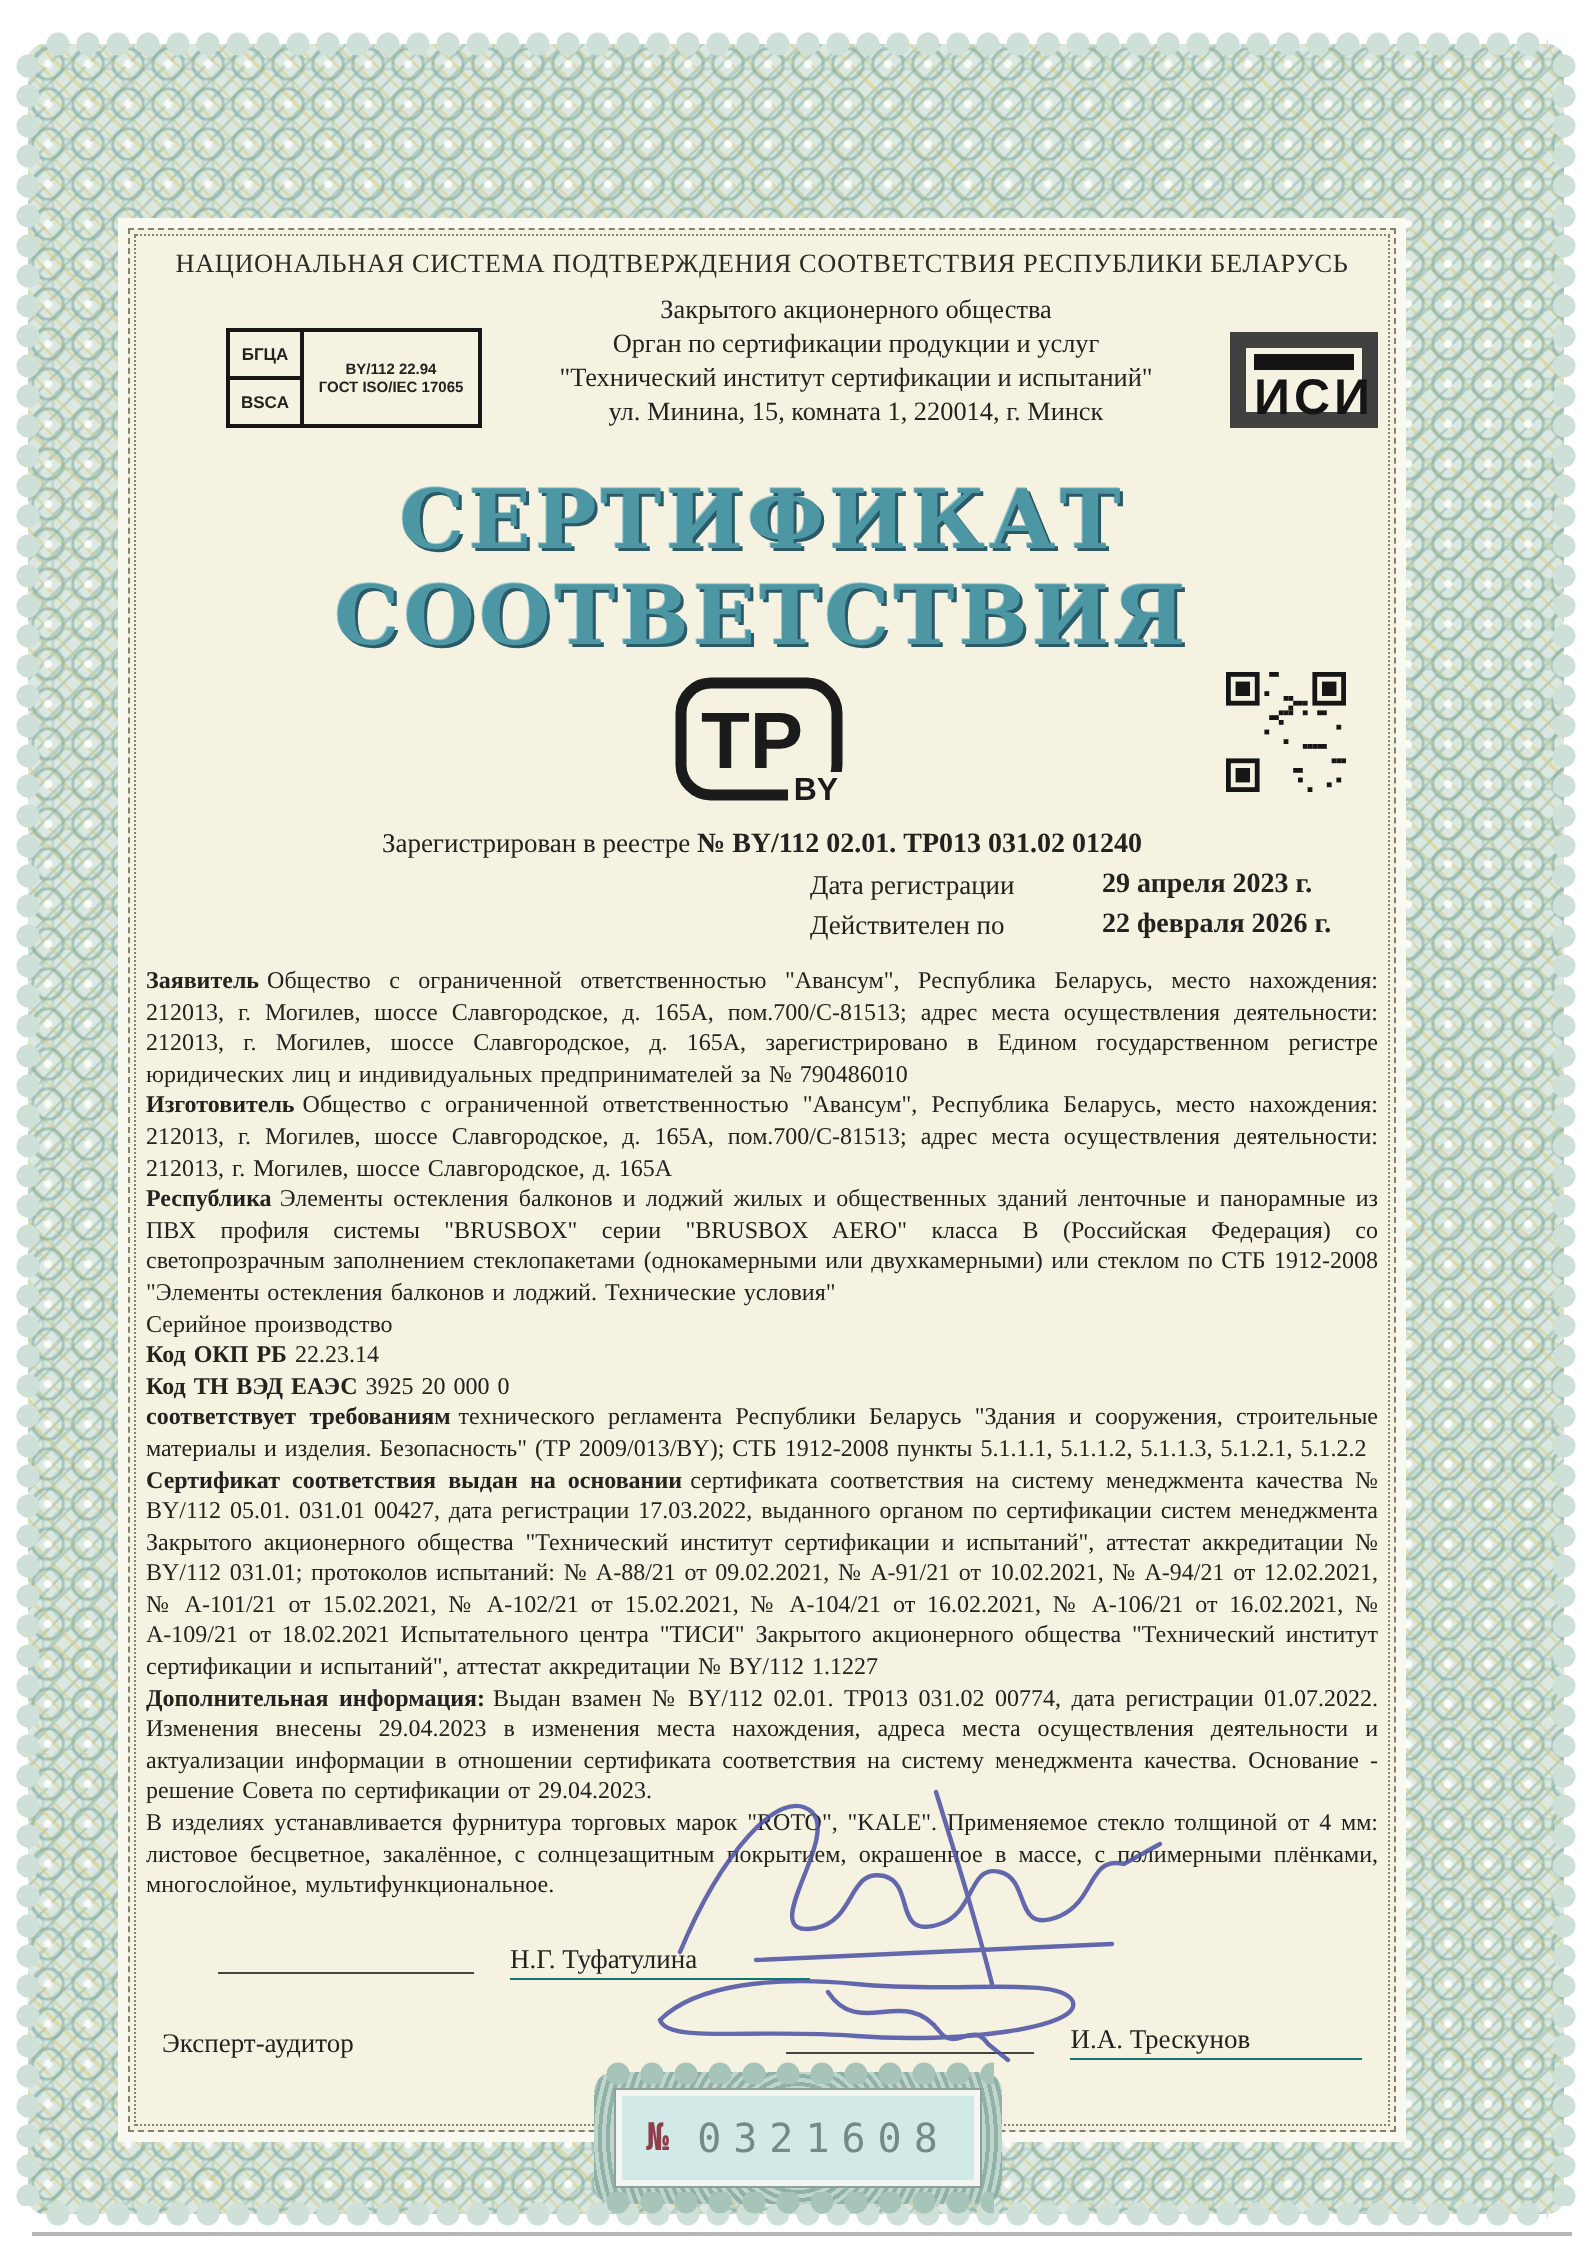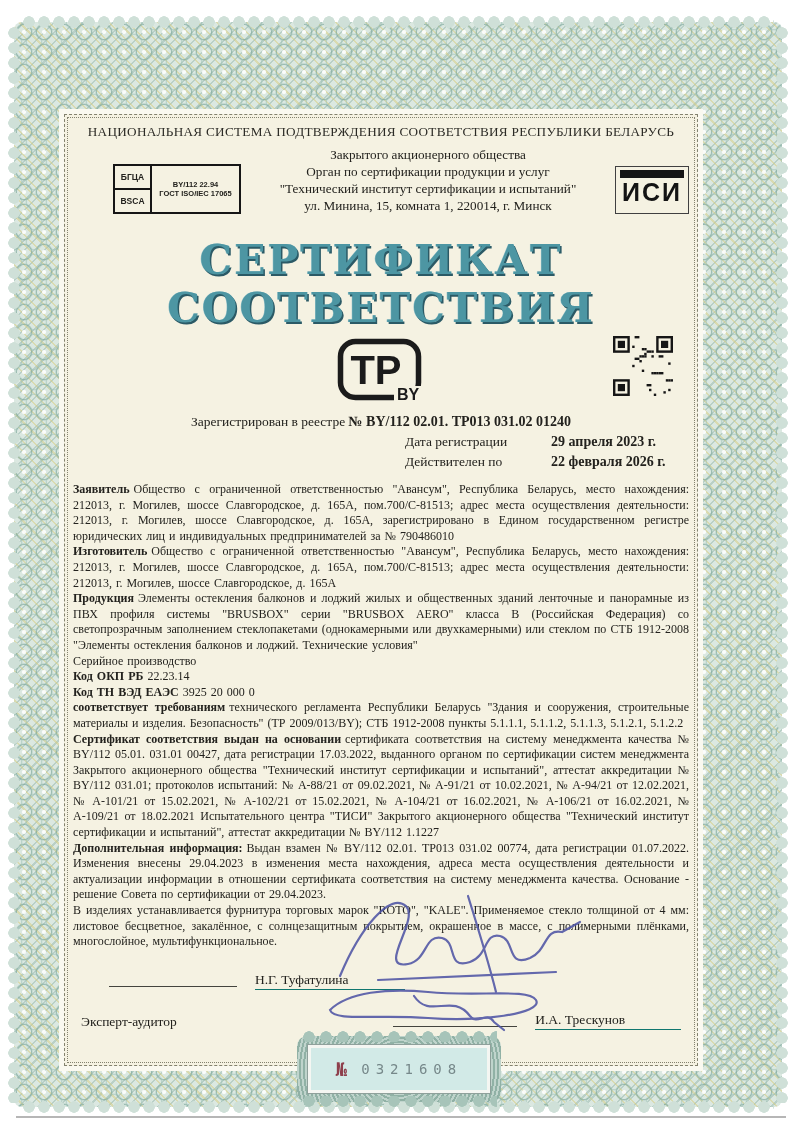--- a/index.html
+++ b/index.html
@@ -30,21 +30,21 @@
   .content{position:relative;height:100%;box-sizing:border-box;padding:8px 9px 0 9px;}
   
   .sysline{text-align:center;font-size:13.2px;letter-spacing:.3px;white-space:nowrap;margin-top:2px;color:#2c2b26;}
   .head-row{display:flex;align-items:flex-end;margin-top:8px;padding-left:40px;}
   .accr{display:grid;grid-template-columns:37px 1fr;width:124px;border:2px solid #161616;background:#f5f2e2;flex:0 0 auto;}
   .accr .c{border-right:2px solid #161616;font:bold 8.5px "Liberation Sans",sans-serif;text-align:center;padding:6px 1px;}
   .accr .c1{border-bottom:2px solid #161616;}
   .accr .r{grid-row:1 / span 2;grid-column:2;display:flex;flex-direction:column;justify-content:center;
            font:bold 7.5px "Liberation Sans",sans-serif;text-align:center;line-height:9px;}
   .org{flex:1;text-align:center;font-size:13.2px;line-height:17px;margin-top:-2px;}
-  .isi{flex:0 0 auto;width:74px;height:48px;border:1px solid #404040;background:#f5f2e2;box-sizing:border-box;padding:3px 4px;}
+  .isi{flex:0 0 auto;width:74px;height:48px;border:8px solid #404040;background:#f5f2e2;box-sizing:border-box;padding:3px 4px;}
   .isi-bar{height:8px;background:#141414;}
   .isi-tx{font:bold 25px/28px "Liberation Sans",sans-serif;letter-spacing:2px;text-align:center;color:#141414;}
   
   .title{margin-top:22px;text-align:center;font-family:"DejaVu Serif",serif;font-weight:bold;
          font-size:41px;letter-spacing:2px;word-spacing:18px;color:#4d96a3;
          text-shadow:1.5px 1.5px 0 #2b5a66,-0.5px -0.5px 0 #9cc6cd;}
   
   .mark-row{position:relative;height:72px;margin-top:6px;}
   .trmark{position:absolute;left:50%;transform:translateX(-50%);top:0;}
   .qr{position:absolute;right:16px;top:-2px;width:60px;height:60px;}
@@ -72,21 +72,21 @@
     background-color:#a7c4b9;
     background-image:repeating-radial-gradient(circle at 50% 50%, rgba(255,255,255,.28) 0 2px, rgba(86,128,115,.28) 2px 4px);}
   .plaque::before{content:"";position:absolute;left:4px;right:4px;top:-6px;height:12px;
     background:radial-gradient(circle at 8px 7px,#a7c4b9 5.5px,rgba(0,0,0,0) 6px);background-size:17px 12px;}
   .plaque::after{content:"";position:absolute;left:4px;right:4px;bottom:-6px;height:12px;
     background:radial-gradient(circle at 8px 5px,#a7c4b9 5.5px,rgba(0,0,0,0) 6px);background-size:17px 12px;}
   .serialbox{position:absolute;inset:9px 11px;background:#d2eae7;border:3px solid #f4f6f2;
     outline:1px solid #8fa09b;display:flex;align-items:center;justify-content:center;
     font-family:"DejaVu Sans Mono",monospace;}
   .serial-prefix{color:#8e3f4c;font-size:19px;font-weight:bold;margin-right:14px;}
-  .serial-num{color:#76888a;font-size:14px;letter-spacing:6px;}
+  .serial-num{color:#76888a;font-size:20px;letter-spacing:6px;}
 </style>
 </head>
 <body>
 
 <div class="page">
 
   <div class="guilloche"></div>
   <div class="sc sc-top"></div>
   <div class="sc sc-bottom"></div>
   <div class="sc sc-left"></div>
@@ -190,21 +190,21 @@
         <span class="val">29 апреля 2023 г.</span>
       </div>
       <div class="daterow">
         <span class="lbl">Действителен по</span>
         <span class="val">22 февраля 2026 г.</span>
       </div>
 
       <div class="bodytext">
         <p><b>Заявитель</b><span>Общество с ограниченной ответственностью "Авансум", Республика Беларусь, место нахождения: 212013, г. Могилев, шоссе Славгородское, д. 165А, пом.700/С-81513; адрес места осуществления деятельности: 212013, г. Могилев, шоссе Славгородское, д. 165А, зарегистрировано в Едином государственном регистре юридических лиц и индивидуальных предпринимателей за № 790486010</span></p>
         <p><b>Изготовитель</b><span>Общество с ограниченной ответственностью "Авансум", Республика Беларусь, место нахождения: 212013, г. Могилев, шоссе Славгородское, д. 165А, пом.700/С-81513; адрес места осуществления деятельности: 212013, г. Могилев, шоссе Славгородское, д. 165А</span></p>
-        <p><b>Продукция</b><span>Элементы остекления балконов и лоджий жилых и общественных зданий ленточные и панорамные из ПВХ профиля системы "BRUSBOX" серии "BRUSBOX AERO" класса В (Российская Федерация) со светопрозрачным заполнением стеклопакетами (однокамерными или двухкамерными) или стеклом по СТБ 1912-2008 "Элементы остекления балконов и лоджий. Технические условия"</span></p>
+        <p><b>Республика</b><span>Элементы остекления балконов и лоджий жилых и общественных зданий ленточные и панорамные из ПВХ профиля системы "BRUSBOX" серии "BRUSBOX AERO" класса В (Российская Федерация) со светопрозрачным заполнением стеклопакетами (однокамерными или двухкамерными) или стеклом по СТБ 1912-2008 "Элементы остекления балконов и лоджий. Технические условия"</span></p>
         <p><b></b><span>Серийное производство</span></p>
         <p><b>Код ОКП РБ</b><span>22.23.14</span></p>
         <p><b>Код ТН ВЭД ЕАЭС</b><span>3925 20 000 0</span></p>
         <p><b>соответствует требованиям</b><span>технического регламента Республики Беларусь "Здания и сооружения, строительные материалы и изделия. Безопасность" (ТР 2009/013/BY); СТБ 1912-2008 пункты 5.1.1.1, 5.1.1.2, 5.1.1.3, 5.1.2.1, 5.1.2.2</span></p>
         <p><b>Сертификат соответствия выдан на основании</b><span>сертификата соответствия на систему менеджмента качества № BY/112 05.01. 031.01 00427, дата регистрации 17.03.2022, выданного органом по сертификации систем менеджмента Закрытого акционерного общества "Технический институт сертификации и испытаний", аттестат аккредитации № BY/112 031.01; протоколов испытаний: № А-88/21 от 09.02.2021, № А-91/21 от 10.02.2021, № А-94/21 от 12.02.2021, № А-101/21 от 15.02.2021, № А-102/21 от 15.02.2021, № А-104/21 от 16.02.2021, № А-106/21 от 16.02.2021, № А-109/21 от 18.02.2021 Испытательного центра "ТИСИ" Закрытого акционерного общества "Технический институт сертификации и испытаний", аттестат аккредитации № BY/112 1.1227</span></p>
         <p><b>Дополнительная информация:</b><span>Выдан взамен № BY/112 02.01. ТР013 031.02 00774, дата регистрации 01.07.2022. Изменения внесены 29.04.2023 в изменения места нахождения, адреса места осуществления деятельности и актуализации информации в отношении сертификата соответствия на систему менеджмента качества. Основание - решение Совета по сертификации от 29.04.2023.</span></p>
         <p><b></b><span>В изделиях устанавливается фурнитура торговых марок "ROTO", "KALE". Применяемое стекло толщиной от 4 мм: листовое бесцветное, закалённое, с солнцезащитным покрытием, окрашенное в массе, с полимерными плёнками, многослойное, мультифункциональное.</span></p>
       </div>
 
       <div class="sig-block">

